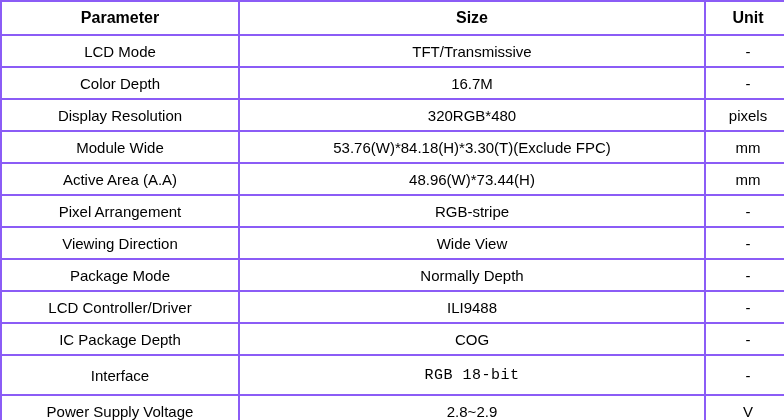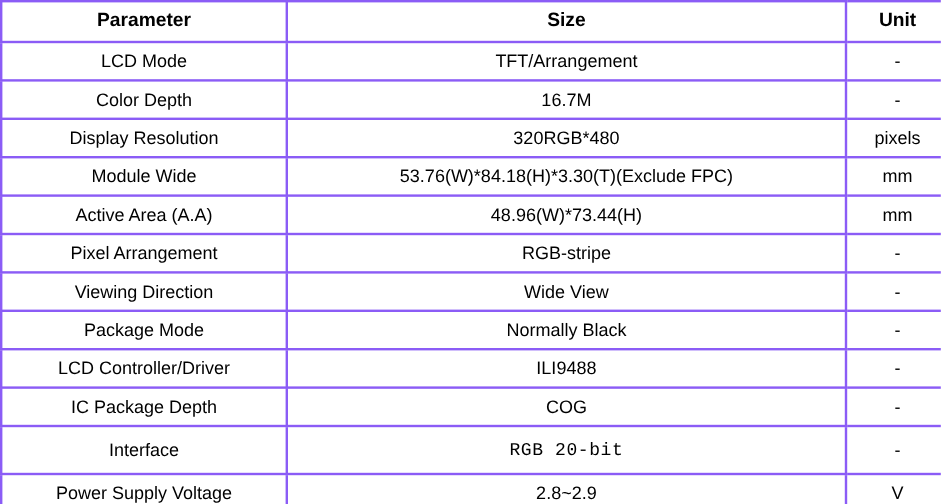--- a/index.html
+++ b/index.html
@@ -54,21 +54,21 @@
   <thead>
     <tr>
       <th class="col-param">Parameter</th>
       <th class="col-value">Size</th>
       <th class="col-unit">Unit</th>
     </tr>
   </thead>
   <tbody id="table-body">
       <tr>
         <td class="col-param">LCD Mode</td>
-        <td class="col-value">TFT/Arrangement</td>
+        <td class="col-value">TFT/Transmissive</td>
         <td class="col-unit">-</td>
       </tr>
       <tr>
         <td class="col-param">Color Depth</td>
         <td class="col-value">16.7M</td>
         <td class="col-unit">-</td>
       </tr>
       <tr>
         <td class="col-param">Display Resolution</td>
         <td class="col-value">320RGB*480</td>
@@ -89,36 +89,36 @@
         <td class="col-value">RGB-stripe</td>
         <td class="col-unit">-</td>
       </tr>
       <tr>
         <td class="col-param">Viewing Direction</td>
         <td class="col-value">Wide View</td>
         <td class="col-unit">-</td>
       </tr>
       <tr>
         <td class="col-param">Package Mode</td>
-        <td class="col-value">Normally Black</td>
+        <td class="col-value">Normally Depth</td>
         <td class="col-unit">-</td>
       </tr>
       <tr>
         <td class="col-param">LCD Controller/Driver</td>
         <td class="col-value">ILI9488</td>
         <td class="col-unit">-</td>
       </tr>
       <tr>
         <td class="col-param">IC Package Depth</td>
         <td class="col-value">COG</td>
         <td class="col-unit">-</td>
       </tr>
       <tr class="tall">
         <td class="col-param">Interface</td>
-        <td class="col-value mono">RGB 20-bit</td>
+        <td class="col-value mono">RGB 18-bit</td>
         <td class="col-unit">-</td>
       </tr>
       <tr>
         <td class="col-param">Power Supply Voltage</td>
         <td class="col-value">2.8~2.9</td>
         <td class="col-unit">V</td>
       </tr>
       <tr>
         <td class="col-param">Back-light</td>
         <td class="col-value">White LED*6</td>

